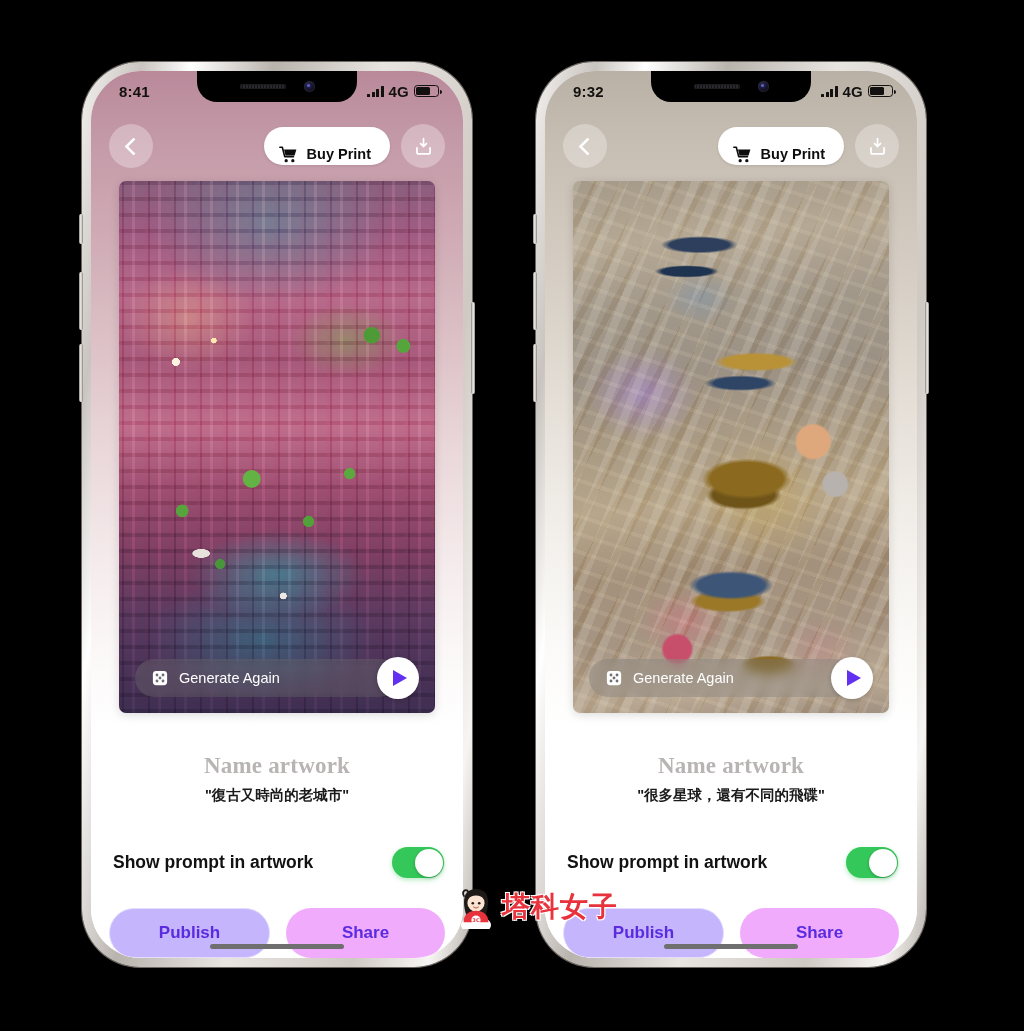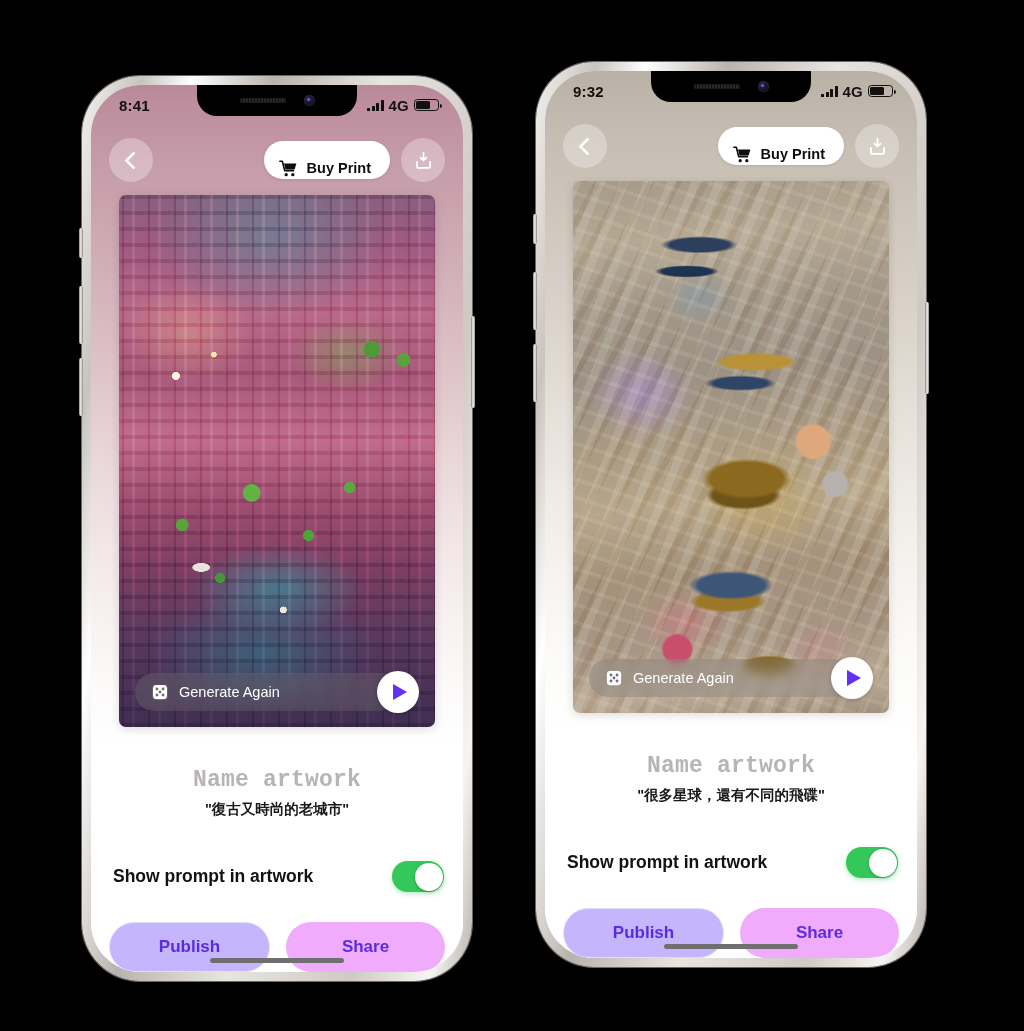--- a/index.html
+++ b/index.html
@@ -13,21 +13,21 @@
 
   
   .phone {
     position: absolute;
     width: 390px; height: 905px;
     border-radius: 58px;
     background: linear-gradient(100deg,#f2f0ee 0%,#c9c4bf 11%,#ffffff 20%,#b9b3ad 35%,#e8e5e1 55%,#cfc9c3 78%,#f7f5f3 92%,#b6b0aa 100%);
     padding: 9px;
     box-shadow: 0 0 0 1px #6d6864;
   }
-  .phone.left  { left: 82px;  top: 76px; }
+  .phone.left  { left: 82px;  top: 62px; }
   .phone.right { left: 536px; top: 62px; }
 
   .screen {
     position: relative;
     width: 100%; height: 100%;
     border-radius: 50px;
     overflow: hidden;
     background: #fff;
   }
 
@@ -222,21 +222,21 @@
     border-left: 14px solid #6130f0;
     border-top: 8.5px solid transparent;
     border-bottom: 8.5px solid transparent;
     margin-left:4px;
   }
 
   
   .sheet { position:absolute; left:0; right:0; bottom:0; top:660px; background:#fff; z-index:8; }
   .name-artwork {
     text-align:center; margin-top:22px;
-    font-family:Liberation Mono, monospace;
+    font-family:Liberation Serif, serif;
     font-size:23px; font-weight:700; color:#b9b4b4; letter-spacing:.2px;
   }
   .prompt {
     text-align:center; margin-top:7px;
     font-size:14.5px; font-weight:700; color:#1a1a1a;
   }
   .toggle-row {
     display:flex; align-items:center; justify-content:space-between;
     margin: 42px 19px 0 22px;
     text-align: right;
@@ -458,14 +458,30 @@
         </div>
         <div class="actions">
           <div class="btn publish">Publish</div>
           <div class="btn share">Share</div>
         </div>
         <div class="home-ind"></div>
       </div>
     </div>
   </div>
 
+  <div class="watermark">
+    <svg class="wm-avatar" viewBox="0 0 42 44">
+      <ellipse cx="21" cy="40" rx="15" ry="9" fill="#fff"></ellipse>
+      <path d="M21 4c-8 0-12 5-12 13 0 7 2 13 4 16h16c2-3 4-9 4-16C33 9 29 4 21 4z" fill="#1e1a18"></path>
+      <circle cx="21" cy="18" r="8.6" fill="#fce3d2"></circle>
+      <path d="M12.4 14c0-6 4-9 8.6-9s8.6 3 8.6 9c-2-2-5-3.4-8.6-3.4S14.4 12 12.4 14z" fill="#1e1a18"></path>
+      <circle cx="17.8" cy="18.2" r="1.3" fill="#221c19"></circle>
+      <circle cx="24.2" cy="18.2" r="1.3" fill="#221c19"></circle>
+      <path d="M18.6 21.8c1.5 1.3 3.3 1.3 4.8 0" fill="none" stroke="#c0705c" stroke-width="1.1" stroke-linecap="round"></path>
+      <path d="M13 28c2.4-1.5 5-2.2 8-2.2s5.6.7 8 2.2c3 1.9 4.4 5.2 4.4 9.2H8.6c0-4 1.4-7.3 4.4-9.2z" fill="#e8323c"></path>
+      <circle cx="21" cy="35" r="4.6" fill="#fff"></circle>
+      <text x="21" y="37" font-family="DejaVu Sans, sans-serif" font-size="5.2" font-weight="700" fill="#e8323c" text-anchor="middle">3C</text>
+      <path d="M9 11c-1.6-2.2-1.2-4.6.8-5.6 1.6-.8 3 .2 3.4 1.6" fill="none" stroke="#1e1a18" stroke-width="1.8" stroke-linecap="round"></path>
+    </svg>
+    <div class="wm-text">塔科女子</div>
+  </div>
 
 </div>
 
 </body></html>

